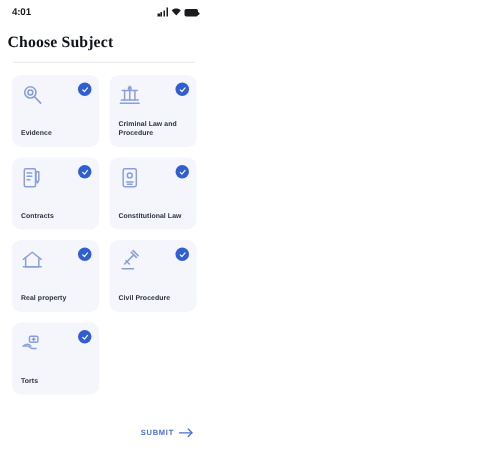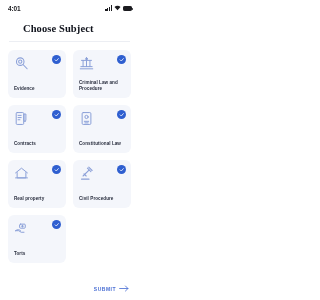--- a/index.html
+++ b/index.html
@@ -32,21 +32,21 @@
   .battery {
     width:9px; height:5px; border:0.8px solid #1b1b1f; border-radius:1.2px;
     position:relative; background:#1b1b1f;
   }
   .battery::after {
     content:""; position:absolute; right:-2px; top:1.4px;
     width:1px; height:2px; background:#1b1b1f; border-radius:0 1px 1px 0;
   }
 
   
-  .header { padding:7px 9px 0 23px; }
+  .header { padding:7px 9px 0 5px; }
   .page-title {
     font-family:"Liberation Serif", serif;
     font-size:10.5px; font-weight:bold; color:#10131c;
     letter-spacing:0.1px;
   }
   .divider {
     margin:7px 9px 0 9px;
     height:1px; background:#eceef3;
   }
 

